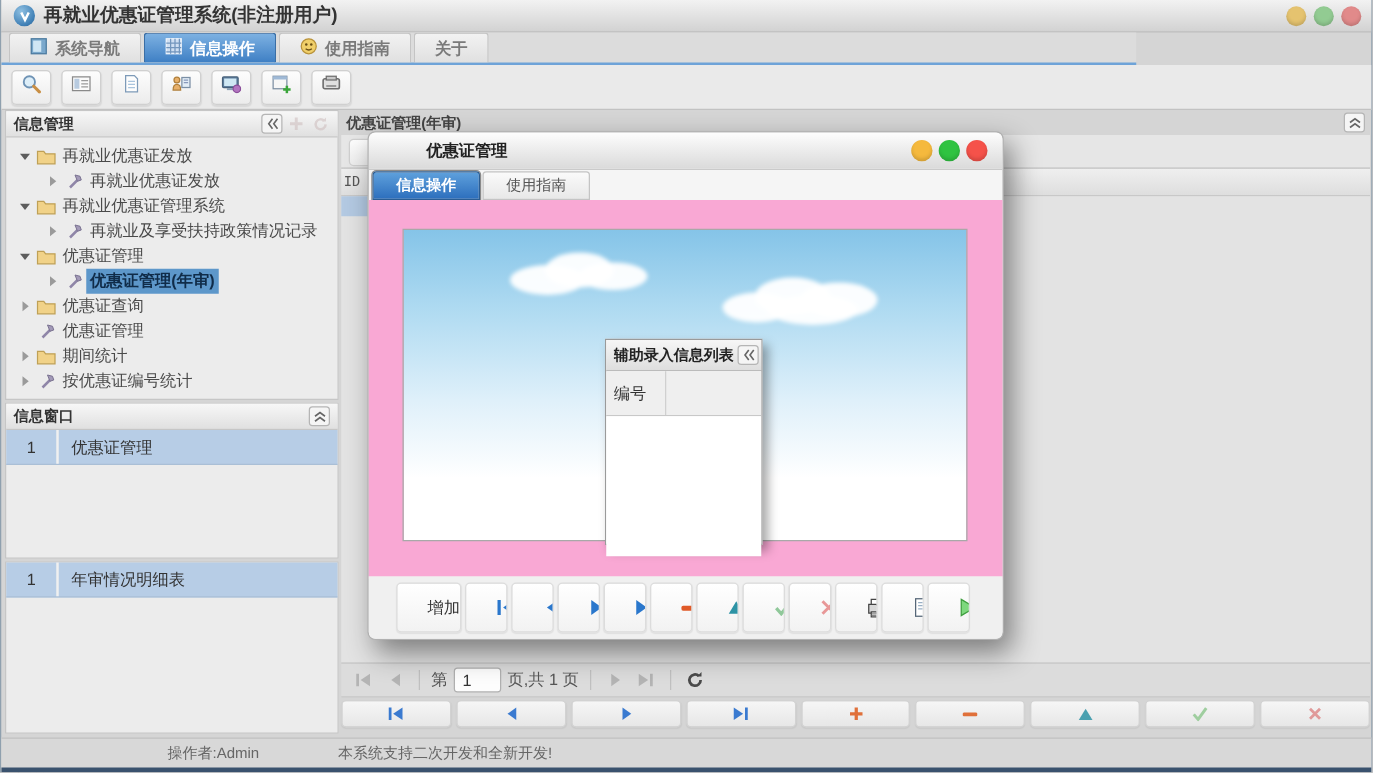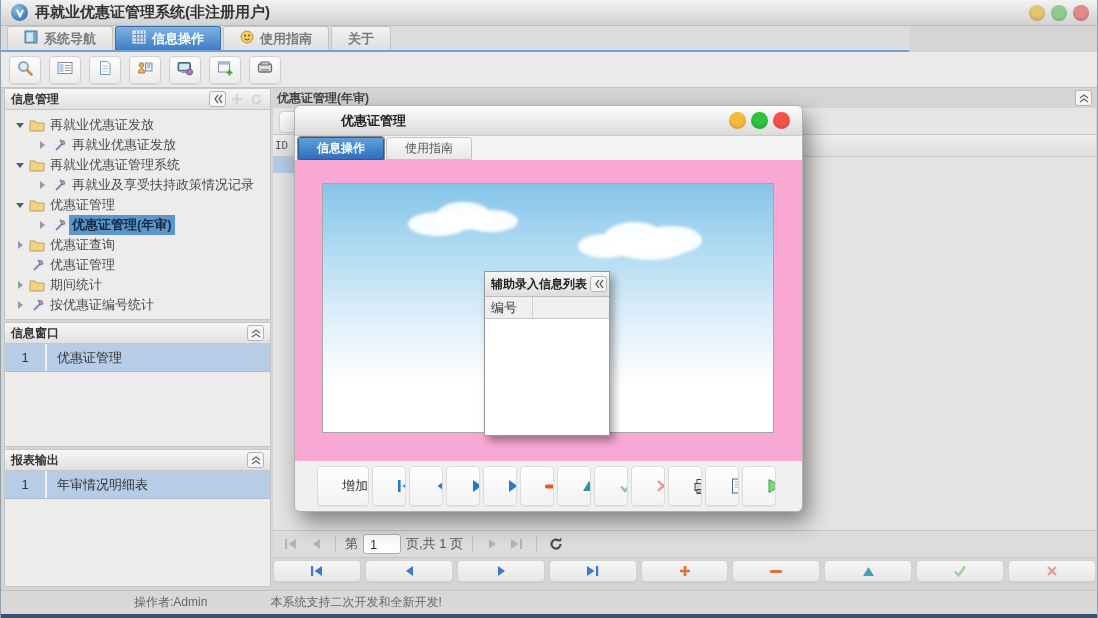--- a/index.html
+++ b/index.html
@@ -110,21 +110,21 @@
   .sky { position:absolute; left:27px; top:23px; width:452px; height:250px; border:1px solid #a8a8a8;
     background:linear-gradient(180deg,#85c4e8 0%,#aedaf1 25%,#dff0fa 55%,#ffffff 80%,#ffffff 100%); }
   .cloud { position:absolute; filter:blur(1.5px); }
   .puff { position:absolute; background:#fff; border-radius:50%; opacity:.95; }
 
   .aux-panel { position:absolute; left:189px; top:111px; width:126px; height:165px; background:#fff;
     border:1px solid #9a9a9a; box-shadow:4px 5px 8px rgba(0,0,0,.35); }
   .aux-hd { height:25px; background:linear-gradient(#f6f6f6,#dedede); border-bottom:1px solid #bbb;
     display:flex; align-items:center; padding:0 2px 0 6px; }
   .aux-title { font-size:12px; font-weight:bold; color:#222; white-space:nowrap; overflow:hidden; }
-  .aux-colhd { height:22px; background:#efefef; border-bottom:1px solid #c8c8c8; display:flex; align-items:center; }
+  .aux-colhd { height:36px; background:#efefef; border-bottom:1px solid #c8c8c8; display:flex; align-items:center; }
   .aux-col { width:48px; font-size:13px; color:#333; padding-left:6px; border-right:1px solid #d0d0d0; align-self:stretch; display:flex; align-items:center; }
 
   .dlg-toolbar { position:absolute; left:0; bottom:0; width:100%; height:50px; background:#f0f0f0;
     border-radius:0 0 6px 6px; display:flex; align-items:center; padding-left:22px; gap:3px; }
   .dbtn { height:40px; border:1px solid #dcdcdc; border-radius:4px; background:linear-gradient(#ffffff,#f2f2f2);
     display:flex; align-items:center; justify-content:center; box-shadow:0 1px 1px rgba(0,0,0,.07);padding-left:24px; }
   .dbtn.txt { width:52px; font-size:13px; color:#333; }
   .dbtn.ic { width:34px; }
 </style>
 </head>
@@ -382,30 +382,20 @@
           </span>
         </span>
     </div>
     <div class="list-row">
       <span class="list-num">1</span>
       <span class="list-label">优惠证管理</span>
     </div>
   </div>
 
   <div class="panel" id="report-panel">
-    <div class="panel-hd">
-      <span>报表输出</span>
-      <span class="sp">
-          <span class="mini-btn">
-            <svg width="10" height="10">
-              <path d="M1 5l4-3 4 3M1 9l4-3 4 3" stroke="#666" fill="none" stroke-width="1.3"></path>
-            </svg>
-          </span>
-        </span>
-    </div>
     <div class="list-row">
       <span class="list-num">1</span>
       <span class="list-label">年审情况明细表</span>
     </div>
   </div>
 
   <div class="main">
     <div class="main-hd">
       <span>优惠证管理(年审)</span>
       <span class="sp mini-btn">

